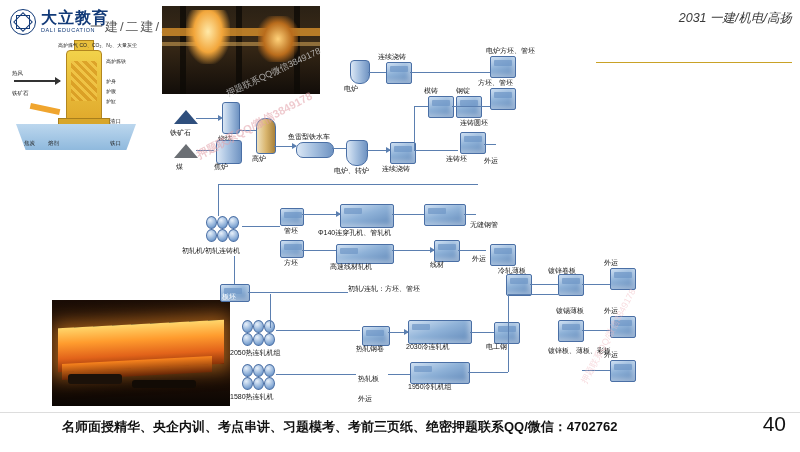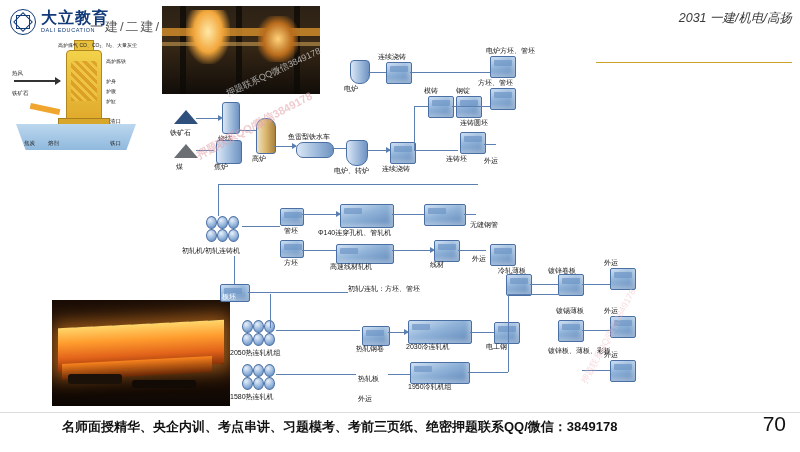--- a/index.html
+++ b/index.html
@@ -403,17 +403,17 @@
     <div class="arrow" style="left:270px;top:203px;"></div>
     <div class="arrow" style="left:244px;top:285px;"></div>
   </div>
 
   <div class="wm" style="left:190px;top:118px;">押题联系QQ/微信3849178</div>
   <div class="wm2" style="left:556px;top:330px;">押题联系QQ/微信3849178</div>
   <div class="wm-gray" style="left:222px;top:66px;">押题联系QQ微信3849178</div>
 
   <div class="ftr">
     <div class="ftr-line"></div>
-    <div class="ftr-text">名师面授精华、央企内训、考点串讲、习题模考、考前三页纸、绝密押题联系QQ/微信：3849178</div>
-    <div class="ftr-page">70</div>
+    <div class="ftr-text">名师面授精华、央企内训、考点串讲、习题模考、考前三页纸、绝密押题联系QQ/微信：4702762</div>
+    <div class="ftr-page">40</div>
   </div>
 
 </div>
 
 </body></html>

